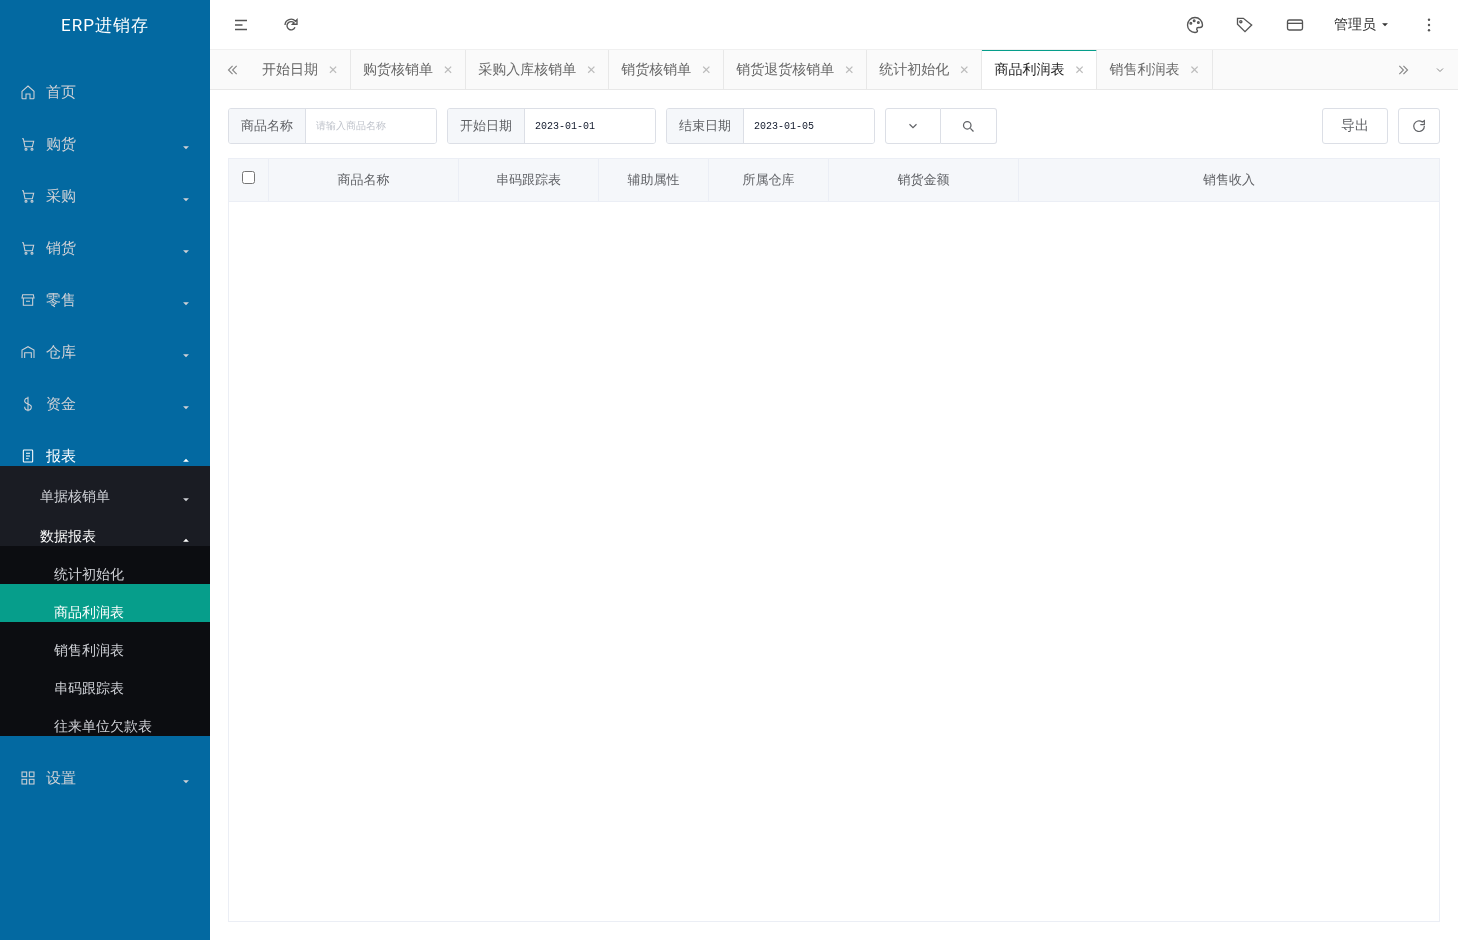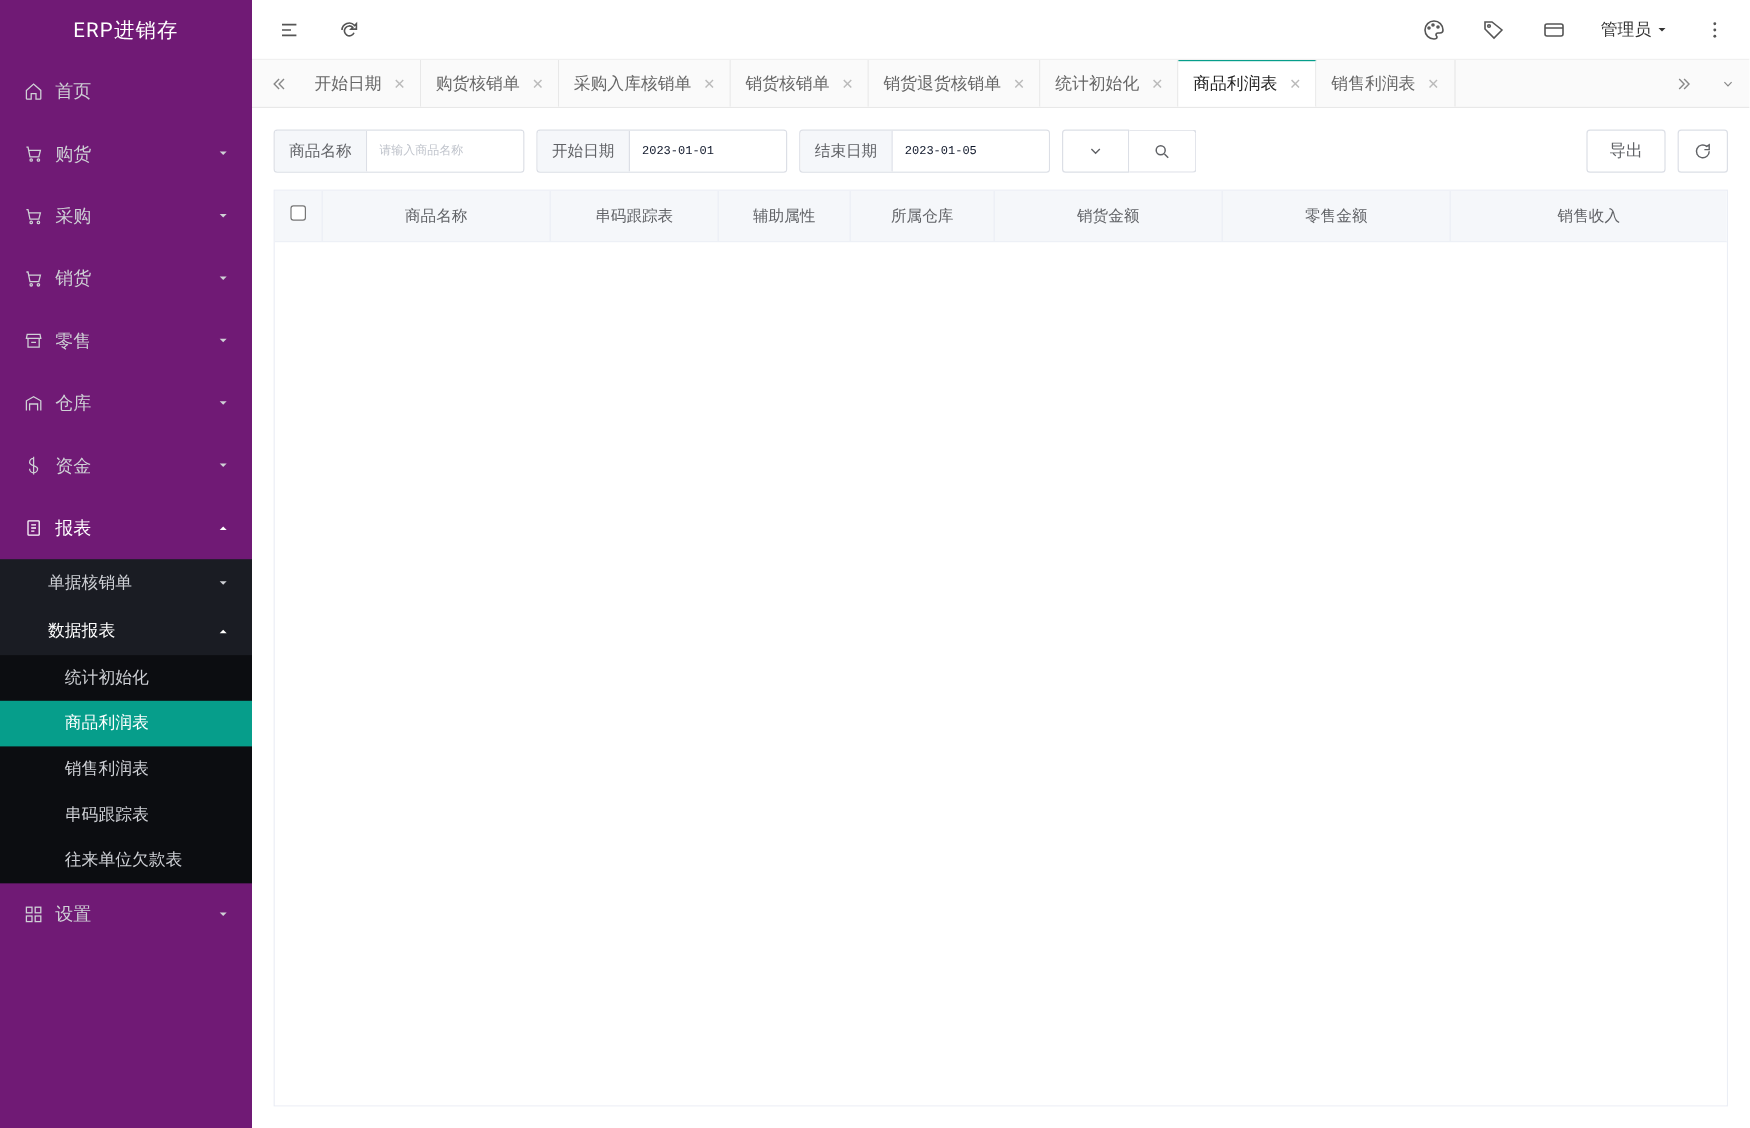--- a/index.html
+++ b/index.html
@@ -1,23 +1,23 @@
 <!DOCTYPE html>
 <html><head>
 <meta charset="utf-8">
 <style>
 * { box-sizing: border-box; margin: 0; padding: 0; }
 body { font-family: -apple-system, BlinkMacSystemFont, "Segoe UI", Roboto, "Helvetica Neue", Arial, sans-serif; font-size: 14px; color: #333; background: #fff; overflow: hidden; }
 .app { display: flex; width: 1458px; height: 940px; }
 
 
-.sidebar { width: 210px; background: #701a75; color: #cfd1d6; display: flex; flex-direction: column; flex-shrink: 0; }
+.sidebar { width: 210px; background: #0369a1; color: #cfd1d6; display: flex; flex-direction: column; flex-shrink: 0; }
 .logo { height: 50px; display: flex; align-items: center; justify-content: center; font-size: 17px; color: #fff; letter-spacing: 1px; }
 .menu { flex: 1; overflow-y: auto; }
-.menu-item { height: 52px; display: flex; align-items: center; padding: 0 18px; cursor: pointer; color: #cfd1d6; font-size: 15px; }
+.menu-item { height: 52px; display: flex; align-items: flex-end; padding: 0 18px; cursor: pointer; color: #cfd1d6; font-size: 15px; }
 .menu-item .icon { width: 20px; height: 20px; margin-right: 8px; display:flex; align-items:center; justify-content:center; flex-shrink:0; }
 .menu-item .label { flex: 1; }
 .menu-item .arrow { width: 12px; height: 12px; display:flex; align-items:center; justify-content:center; }
 .submenu { background: #1a1c23; }
 .submenu .menu-item { padding-left: 40px; height: 40px; font-size: 14px; }
 .subsubmenu { background: #0c0d11; }
 .subsubmenu .menu-item { padding-left: 54px; height: 38px; font-size: 14px; }
 .menu-item.active { background: #069e8b; color: #fff; }
 .menu-item.expanded { color: #fff; }
 
@@ -397,20 +397,19 @@
       </div>
 
       <div class="tablewrap">
         <div class="thead">
           <div class="th cb"><input type="checkbox" style=""></div>
           <div class="th c1">商品名称</div>
           <div class="th c2">串码跟踪表</div>
           <div class="th c3">辅助属性</div>
           <div class="th c4">所属仓库</div>
           <div class="th c5">销货金额</div>
-          <div class="th c6">零售金额</div>
           <div class="th c7">销售收入</div>
         </div>
         <div class="tbody"></div>
       </div>
     </div>
   </main>
 </div>
 
 </body></html>

